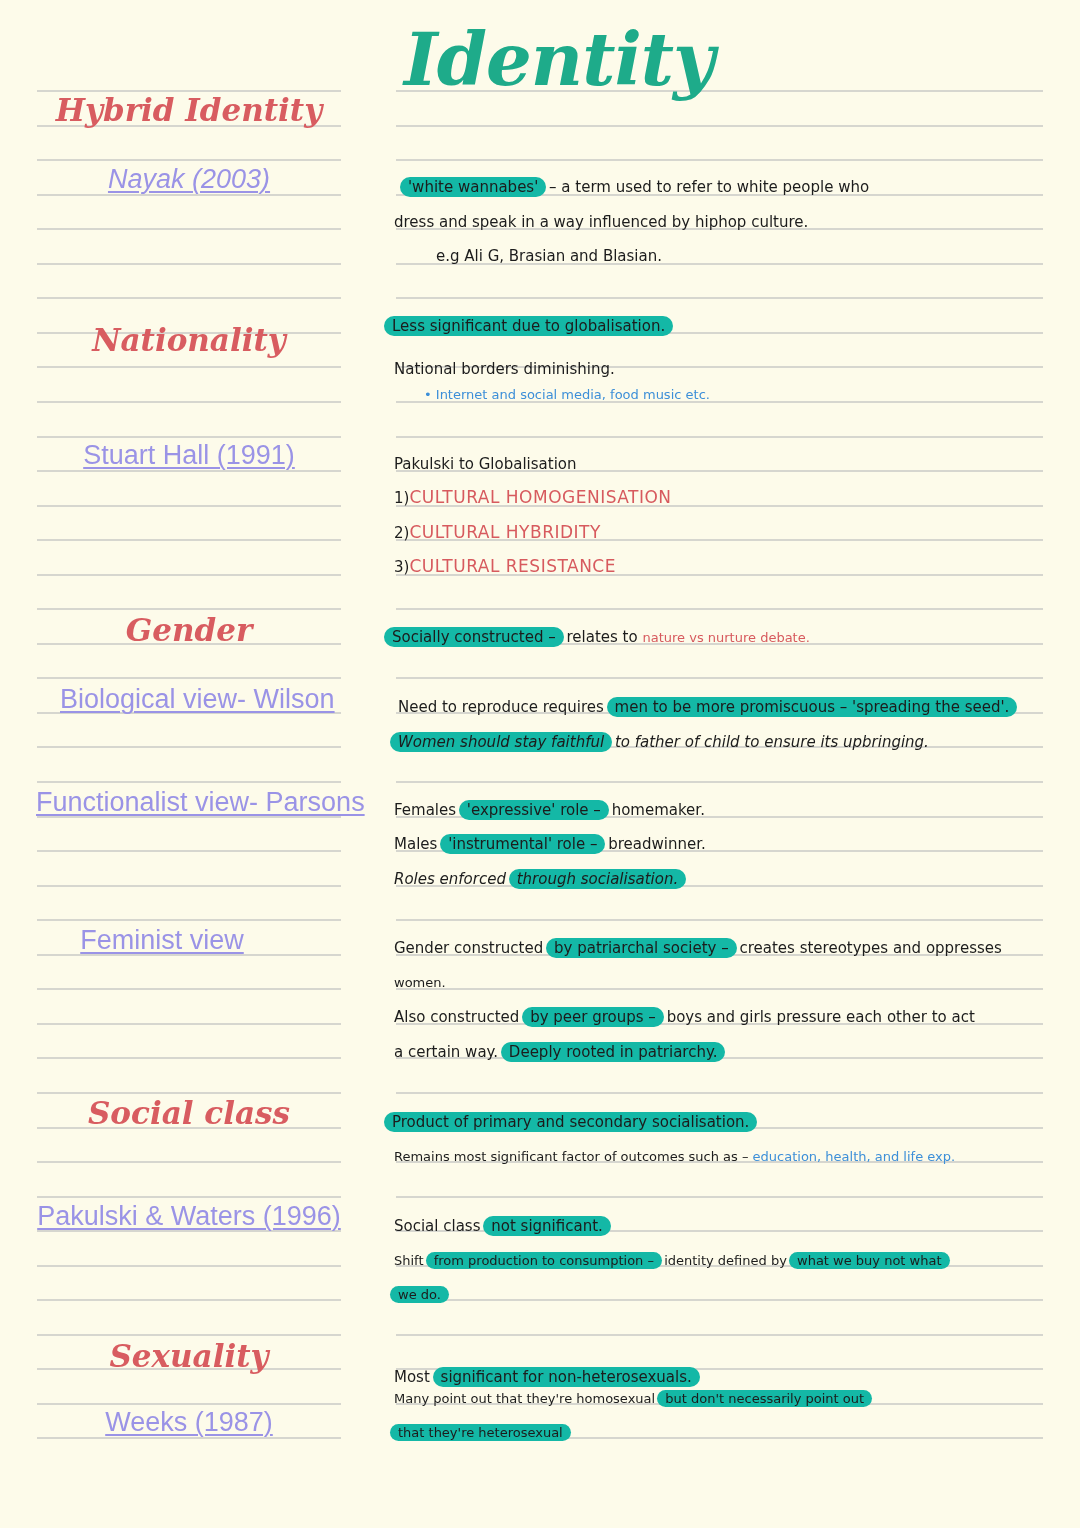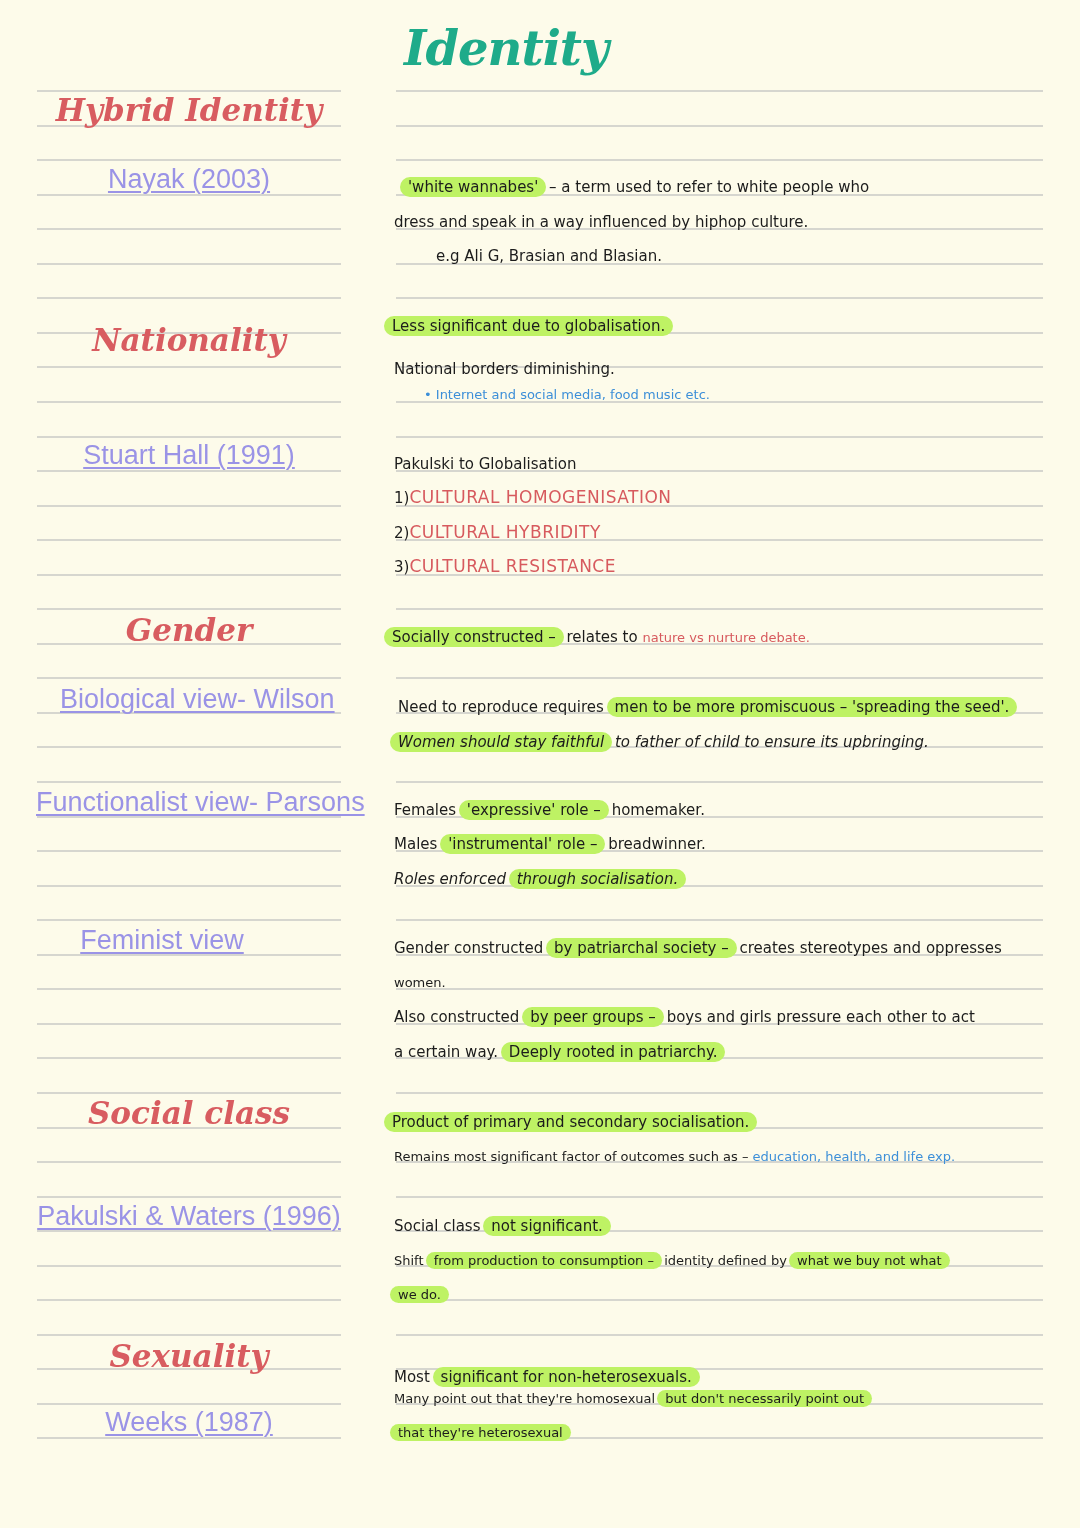--- a/index.html
+++ b/index.html
@@ -10,41 +10,41 @@
     font-family:"DejaVu Sans", sans-serif;
   }
   .rules { position:absolute; left:0; top:0; width:1080px; height:1528px; }
   .rule { position:absolute; height:1.5px; background:#d6d6cf; }
   .rule.l { left:37px; width:304px; }
   .rule.r { left:396px; width:647px; }
 
   .title {
     position:absolute; left:404px; top:24px;
     font-family:"DejaVu Serif", serif; font-style:italic; font-weight:bold;
-    font-size:48px; color:#1eab8a; letter-spacing:-1px; line-height:1;
+    font-size:72px; color:#1eab8a; letter-spacing:-1px; line-height:1;
   }
   .heading {
     position:absolute; width:304px; left:37px; text-align:center;
     font-family:"DejaVu Serif", serif; font-style:italic; font-weight:bold;
     color:#d85c60; font-size:31px; line-height:1;
   }
   .ref {
     position:absolute; left:37px; width:304px; text-align:center;
     font-family:"Liberation Sans", sans-serif; color:#9a93e6;
     font-size:27px; text-decoration:underline; text-underline-offset:3px;
     text-decoration-thickness:2px; line-height:1; white-space:nowrap;
   }
   .ref.left { text-align:left; width:auto; }
 
   .line {
     position:absolute; left:394px;
     font-family:"DejaVu Sans", sans-serif; font-size:15px; color:#1c1c1c;
     white-space:nowrap; line-height:22px;
   }
-  .hl { background:#bef264; border-radius:11px; padding:1px 8px; margin:0 -2px; }
+  .hl { background:#14b8a6; border-radius:11px; padding:1px 8px; margin:0 -2px; }
   .red { color:#d75a5e; }
   .blue { color:#3d8fd8; }
   .caps { font-size:17px; letter-spacing:0.5px; }
   .small { font-size:13px; }
 </style>
 </head>
 <body>
 
 <div class="rules" id="rules">
     <div class="rule l" style="top: 90px;"></div>
@@ -125,21 +125,21 @@
     <div class="rule r" style="top: 1368px;"></div>
     <div class="rule l" style="top: 1403px;"></div>
     <div class="rule r" style="top: 1403px;"></div>
     <div class="rule l" style="top: 1437px;"></div>
     <div class="rule r" style="top: 1437px;"></div>
   </div>
 
 <div class="title">Identity</div>
 
 <div class="heading" style="top:95px;">Hybrid Identity</div>
-<div class="ref" style="top:166px;">Nayak (2003)</div>
+<div class="ref" style="top:166px;font-style:italic;">Nayak (2003)</div>
 
 <div class="heading" style="top:305px;margin-top:20px;">Nationality</div>
 <div class="ref" style="top:442px;">Stuart Hall (1991)</div>
 
 <div class="heading" style="top:615px;">Gender</div>
 <div class="ref left" style="top:686px; left:60px;">Biological view- Wilson</div>
 <div class="ref left" style="top:789px; left:36px;">Functionalist view- Parsons</div>
 <div class="ref" style="top:927px; left:10px;">Feminist view</div>
 
 <div class="heading" style="top:1098px;">Social class</div>

